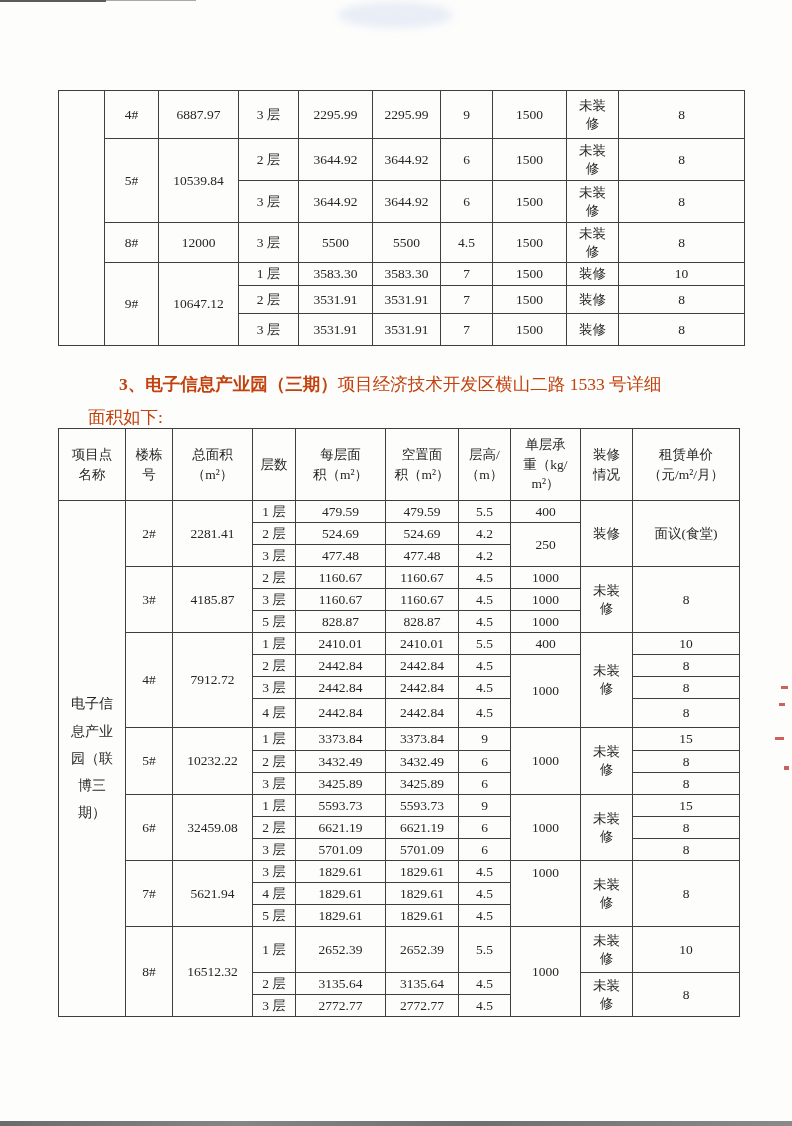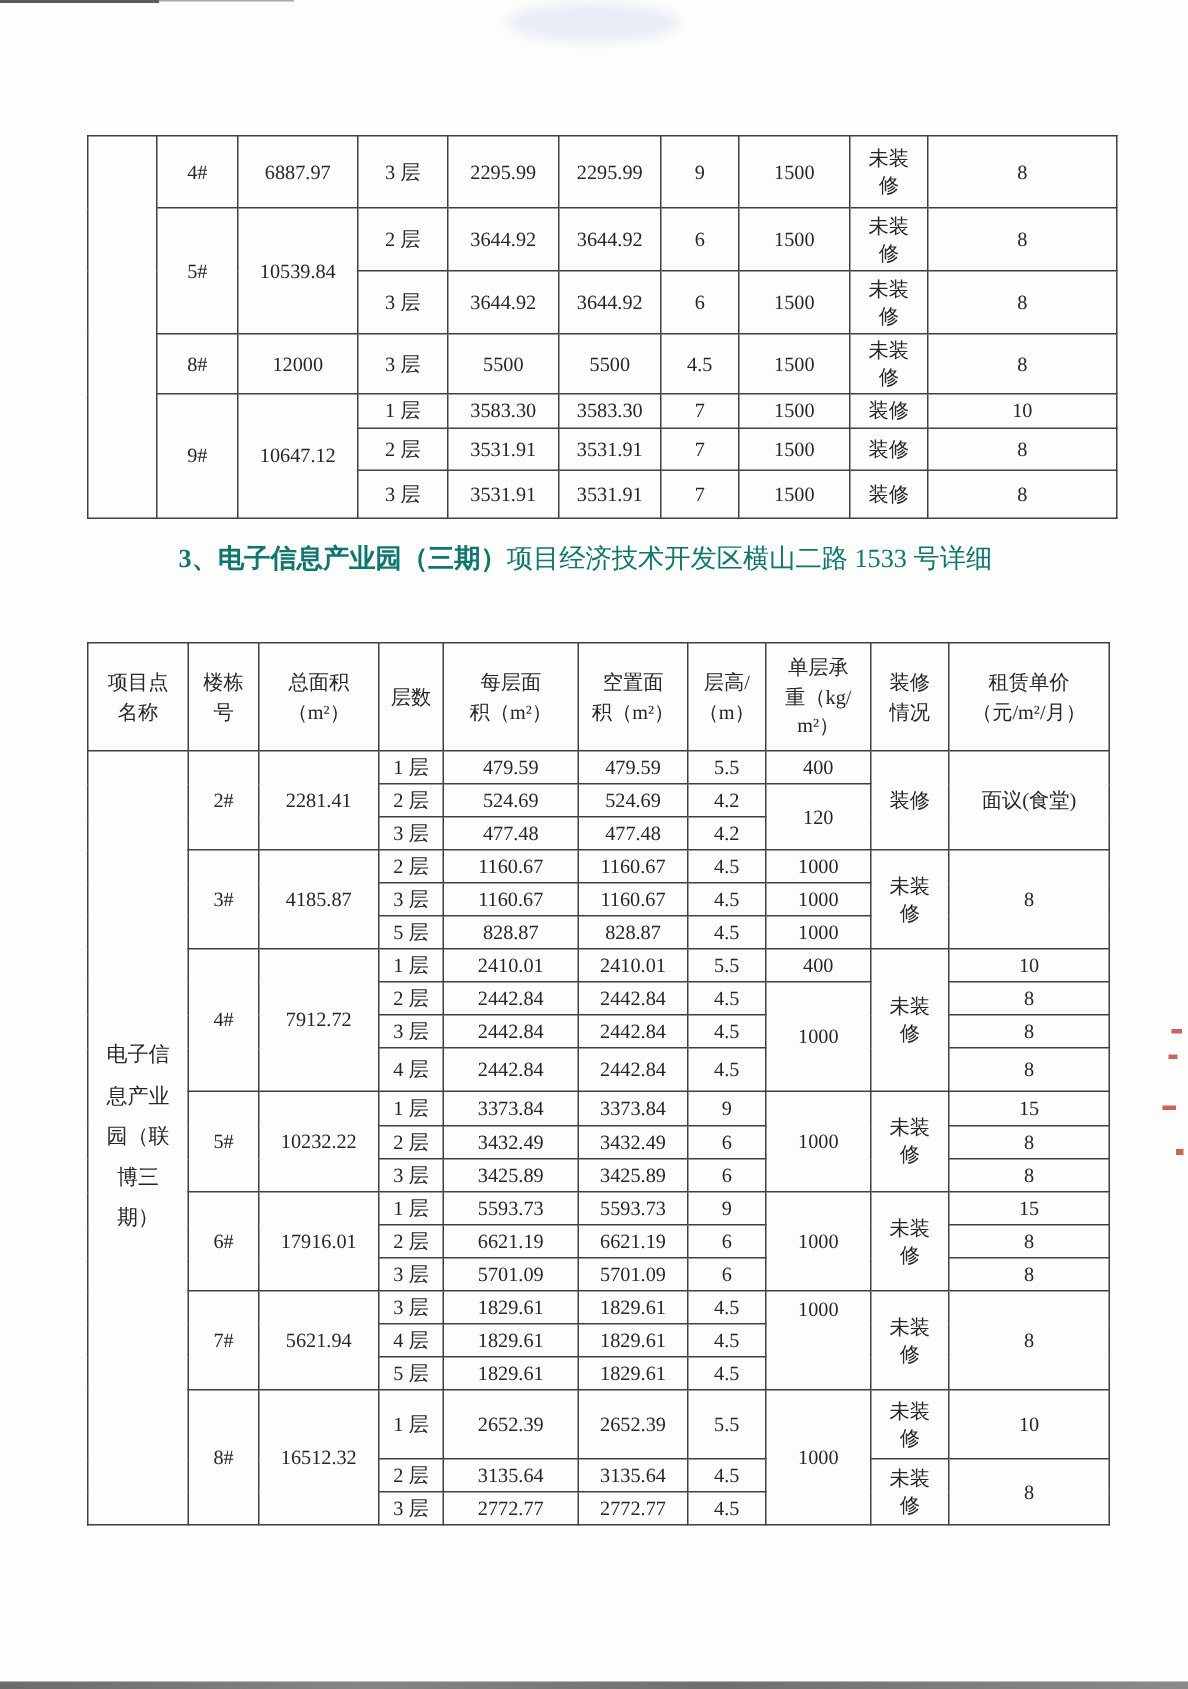--- a/index.html
+++ b/index.html
@@ -19,22 +19,22 @@
     text-align:center;vertical-align:middle;
     padding:0 3px;white-space:pre-line;
     overflow:hidden;
   }
   table.doc td.vtop{vertical-align:top;padding-top:3px;}
   table.doc td.projcell{line-height:1.95;font-size:14px;}
   #table1{position:absolute;left:58px;top:90px;}
   #table2{position:absolute;left:58px;top:428px;}
   #table2 tr.hdr td{line-height:1.45;}
   .heading{
-    position:absolute;left:88px;top:356px;width:652px;
-    font-size:17.5px;line-height:33px;color:#0f766e;
+    position:absolute;left:88px;top:368px;width:652px;
+    font-size:17.5px;line-height:33px;color:#c2410c;
   }
   .heading .l1{text-indent:31px;}
   .heading .b{font-weight:700;}
   
   .art{position:absolute;}
   .edge-top{left:0;top:0;width:106px;height:2px;background:#5c5c5c;}
   .edge-top2{left:106px;top:0;width:90px;height:1px;background:#a9a9a9;}
   .smudge{left:338px;top:2px;width:115px;height:26px;background:rgba(196,208,236,0.35);border-radius:50%;filter:blur(4px);}
   .edge-bottom{left:0;top:1121px;width:792px;height:5px;background:linear-gradient(90deg,#6b6b6b,#858585 30%,#6f6f6f 60%,#8a8a8a);}
   .red{background:#c4473d;opacity:.85;}
@@ -145,20 +145,21 @@
           <td>7</td>
           <td>1500</td>
           <td>装修</td>
           <td>8</td>
         </tr>
       </tbody>
   </table>
 
   <div class="heading">
     <div class="l1"><span class="b">3、电子信息产业园（三期）</span><span>项目经济技术开发区横山二路 1533 号详细</span></div>
+    <div class="l2">面积如下:</div>
   </div>
 
   <table id="table2" class="doc" style="width: 681px;">
     <colgroup>
         <col style="width: 67px;">
         <col style="width: 47px;">
         <col style="width: 80px;">
         <col style="width: 43px;">
         <col style="width: 90px;">
         <col style="width: 73px;">
@@ -204,21 +205,21 @@
           <td>5.5</td>
           <td>400</td>
           <td rowspan="3">装修</td>
           <td rowspan="3">面议(食堂)</td>
         </tr>
         <tr style="height: 22px;">
           <td>2 层</td>
           <td>524.69</td>
           <td>524.69</td>
           <td>4.2</td>
-          <td rowspan="2">120</td>
+          <td rowspan="2">250</td>
         </tr>
         <tr style="height: 22px;">
           <td>3 层</td>
           <td>477.48</td>
           <td>477.48</td>
           <td>4.2</td>
         </tr>
         <tr style="height: 22px;">
           <td rowspan="3">3#</td>
           <td rowspan="3">4185.87</td>
@@ -300,21 +301,21 @@
         </tr>
         <tr style="height: 22px;">
           <td>3 层</td>
           <td>3425.89</td>
           <td>3425.89</td>
           <td>6</td>
           <td>8</td>
         </tr>
         <tr style="height: 22px;">
           <td rowspan="3">6#</td>
-          <td rowspan="3">17916.01</td>
+          <td rowspan="3">32459.08</td>
           <td>1 层</td>
           <td>5593.73</td>
           <td>5593.73</td>
           <td>9</td>
           <td rowspan="3">1000</td>
           <td rowspan="3">未装
 修</td>
           <td>15</td>
         </tr>
         <tr style="height: 22px;">

